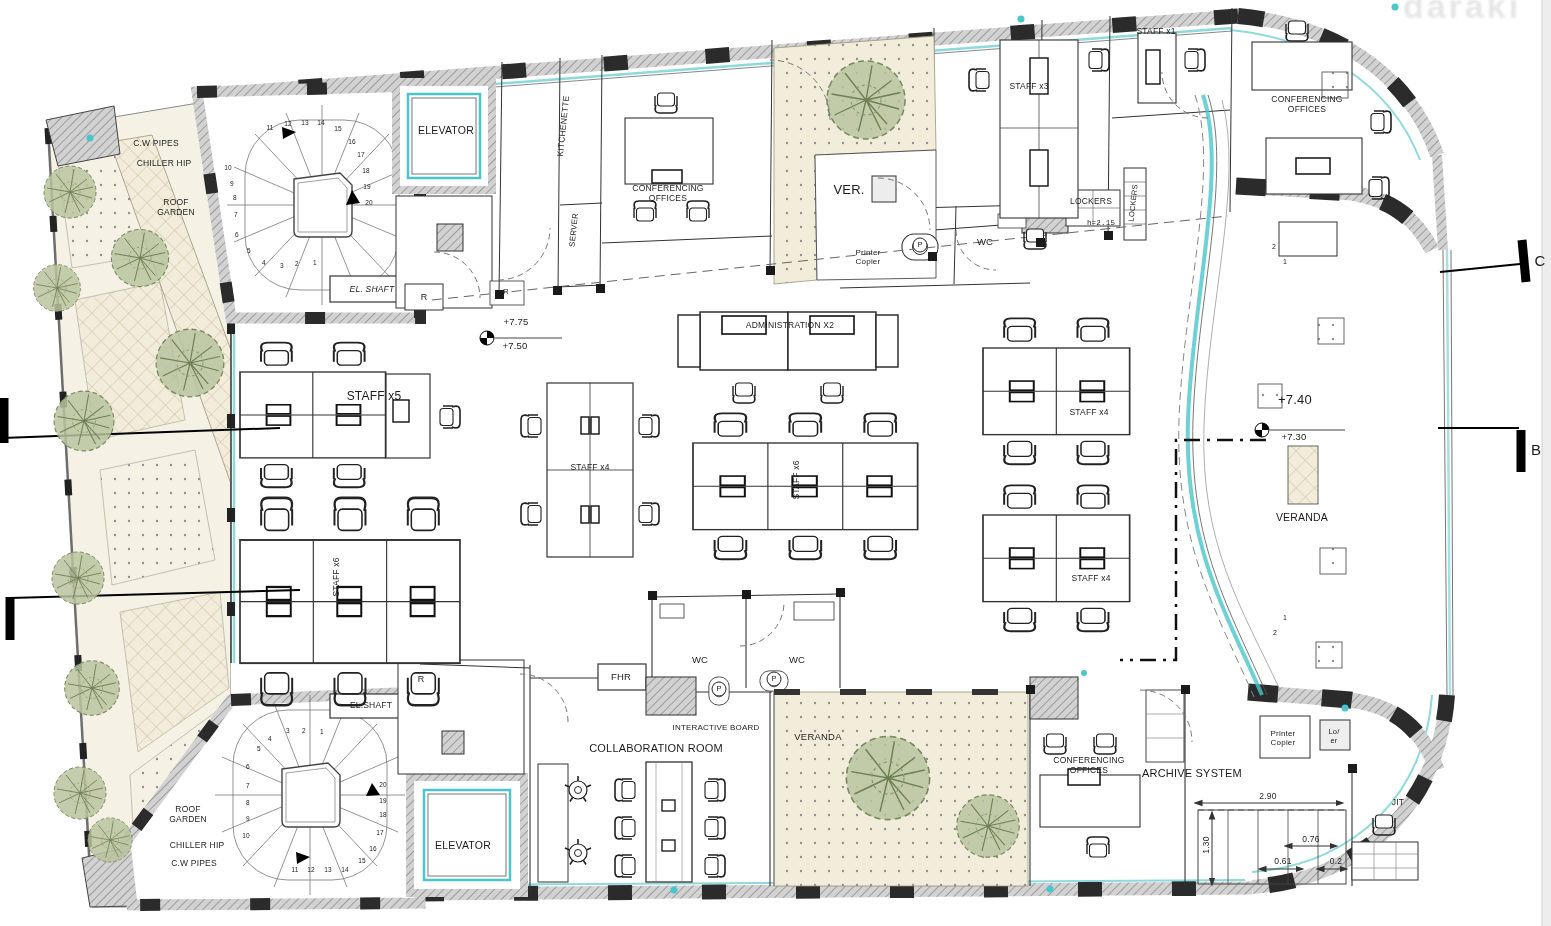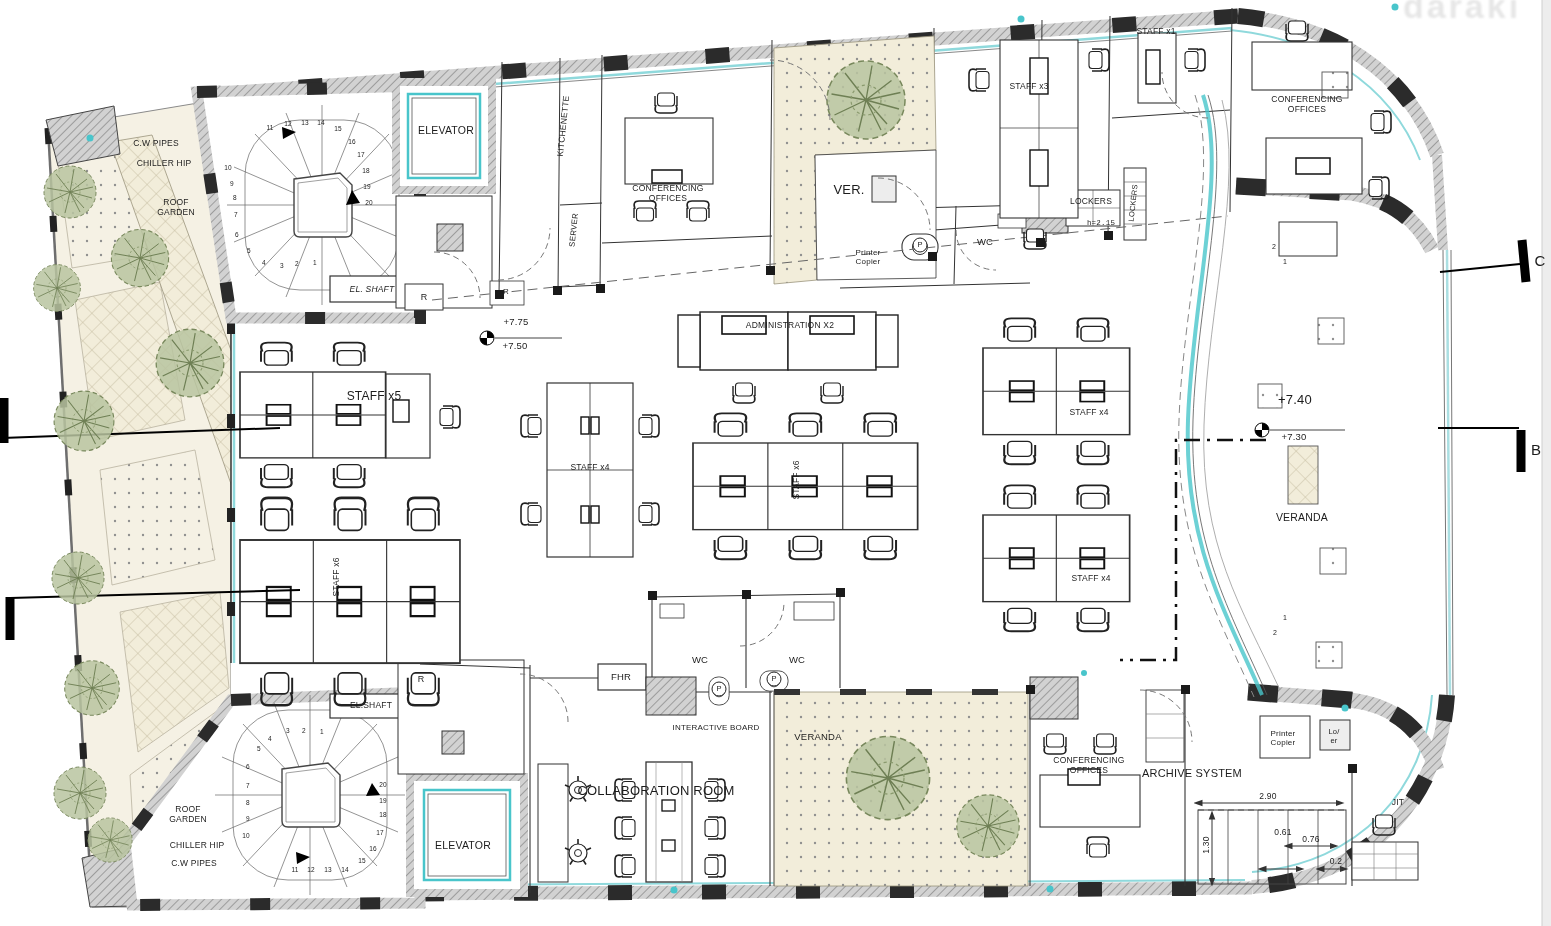--- a/index.html
+++ b/index.html
@@ -500,38 +500,38 @@
       <span class="lbl" style="left: 1285px; top: 618px; font-size: 7px;">1</span>
       <span class="lbl" style="left: 1275px; top: 633px; font-size: 7px;">2</span>
       <span class="lbl" style="left: 421px; top: 679px; font-size: 9px;">R</span>
       <span class="lbl" style="left: 621px; top: 677px; font-size: 9.5px;">FHR</span>
       <span class="lbl" style="left: 700px; top: 660px; font-size: 9.5px;">WC</span>
       <span class="lbl" style="left: 797px; top: 660px; font-size: 9.5px;">WC</span>
       <span class="lbl circ" style="left: 719px; top: 689px; font-size: 7.5px;">P</span>
       <span class="lbl circ" style="left: 774px; top: 679px; font-size: 7.5px;">P</span>
       <span class="lbl" style="left: 692px; top: 728px; font-size: 8px; margin-left: 24px;">INTERACTIVE BOARD</span>
       <span class="lbl" style="left: 371px; top: 705px; font-size: 8.5px;">EL.SHAFT</span>
-      <span class="lbl" style="left: 656px; top: 791px; font-size: 13px;">COLLABORATION ROOM</span>
+      <span class="lbl" style="left: 656px; top: 748px; font-size: 11px;">COLLABORATION ROOM</span>
       <span class="lbl" style="left: 818px; top: 737px; font-size: 9.5px;">VERANDA</span>
       <span class="lbl" style="left: 188px; top: 814px; font-size: 8.5px;">ROOF
 GARDEN</span>
       <span class="lbl" style="left: 197px; top: 845px; font-size: 8.5px;">CHILLER HIP</span>
       <span class="lbl" style="left: 194px; top: 863px; font-size: 8.5px;">C.W PIPES</span>
       <span class="lbl" style="left: 463px; top: 845px; font-size: 10.5px;">ELEVATOR</span>
       <span class="lbl" style="left: 1089px; top: 765px; font-size: 8.5px;">CONFERENCING
 OFFICES</span>
       <span class="lbl" style="left: 1283px; top: 738px; font-size: 8px;">Printer
 Copier</span>
       <span class="lbl" style="left: 1334px; top: 737px; font-size: 7.5px;">Lo/
 er</span>
       <span class="lbl" style="left: 1192px; top: 773px; font-size: 11px;">ARCHIVE SYSTEM</span>
       <span class="lbl" style="left: 1268px; top: 796px; font-size: 8.5px;">2.90</span>
       <span class="lbl" style="left: 1206px; top: 845px; font-size: 8.5px; transform: translate(-50%, -50%) rotate(-90deg);">1.30</span>
       <span class="lbl" style="left: 1311px; top: 839px; font-size: 8.5px;">0.76</span>
-      <span class="lbl" style="left: 1283px; top: 832px; font-size: 8.5px;">0.61</span>
+      <span class="lbl" style="left: 1283px; top: 861px; font-size: 8.5px;">0.61</span>
       <span class="lbl" style="left: 1336px; top: 861px; font-size: 8.5px;">0.2</span>
       <span class="lbl" style="left: 1398px; top: 802px; font-size: 8.5px;">JIT</span>
       <span class="lbl sec" style="left: 1540px; top: 261px; font-size: 15px;">C</span>
       <span class="lbl sec" style="left: 1536px; top: 450px; font-size: 15px;">B</span>
       <span class="lbl wm" style="left: 1462px; top: 6px; font-size: 34px;">daraki</span>
       <span class="lbl" style="left: 270px; top: 128px; font-size: 6.5px;">11</span>
       <span class="lbl" style="left: 288px; top: 124px; font-size: 6.5px;">12</span>
       <span class="lbl" style="left: 305px; top: 123px; font-size: 6.5px;">13</span>
       <span class="lbl" style="left: 321px; top: 123px; font-size: 6.5px;">14</span>
       <span class="lbl" style="left: 338px; top: 129px; font-size: 6.5px;">15</span>

